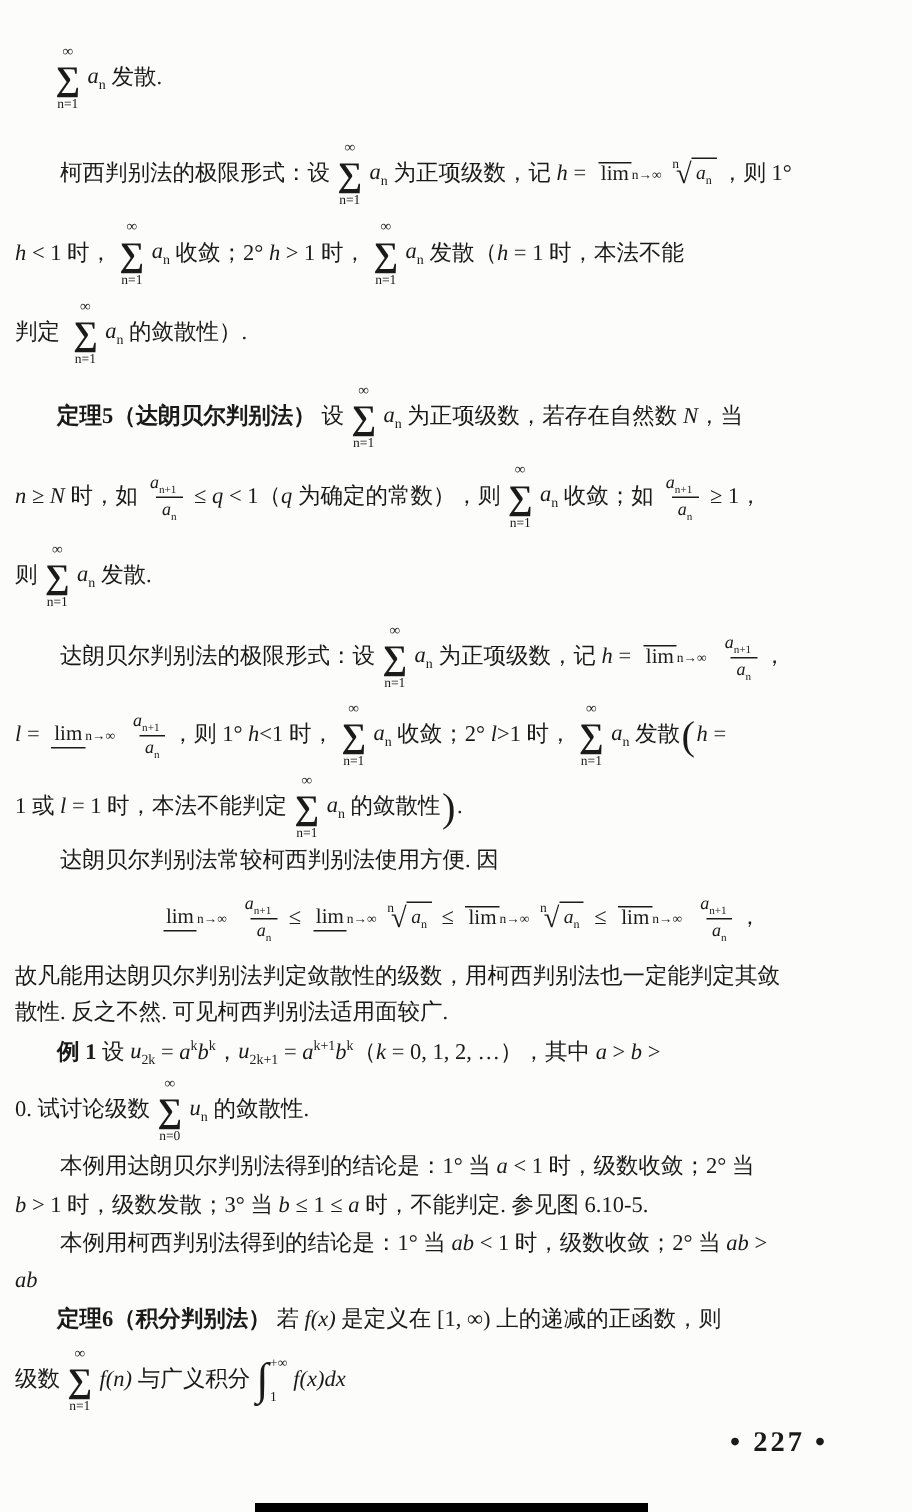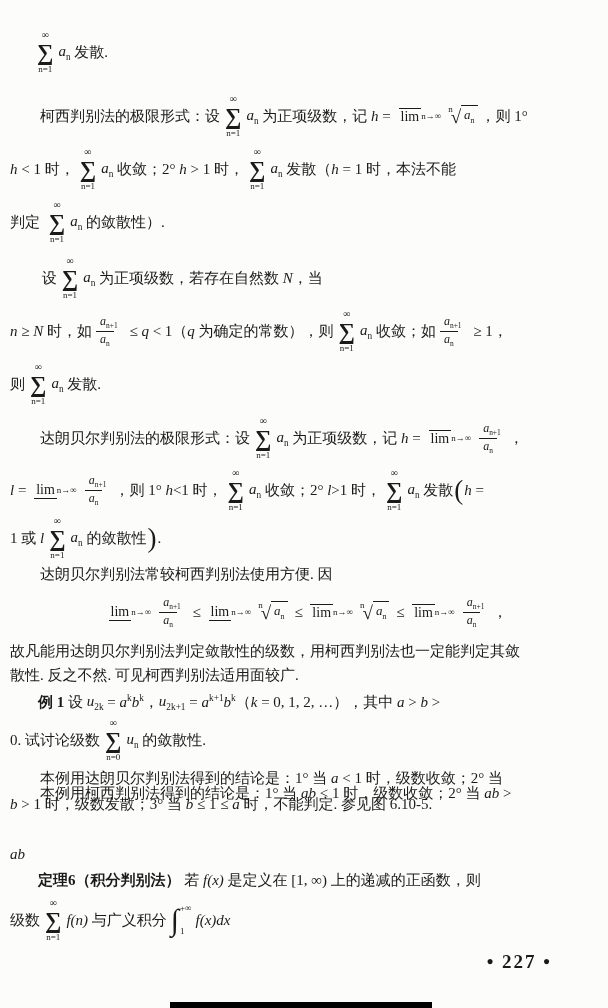--- a/index.html
+++ b/index.html
@@ -18,39 +18,39 @@
   .l9{top:464px;height:52px}
   .l10{top:514px;height:48px}
   .l11{top:562px;height:24px;padding-left:30px}
   .l12{top:588px;height:48px;justify-content:center}
   .l13{top:640px;height:22px}
   .l14{top:664px;height:22px}
   .l15{top:688px;height:28px;padding-left:28px}
   .l16{top:716px;height:48px}
   .l17{top:766px;height:24px;padding-left:30px}
   .l18{top:792px;height:24px}
-  .l19{top:781px;height:24px;padding-left:30px}
+  .l19{top:817px;height:24px;padding-left:30px}
   .l20{top:842px;height:24px}
   .l21{top:867px;height:26px;padding-left:28px}
   .l22{top:895px;height:50px}
   .t{white-space:pre;}
   .t.it{font-style:italic;}
   .t.b{font-weight:700;}
   sub,sup{font-size:0.62em;}
   .bs i{font-style:italic;}
   .sum{display:inline-flex;flex-direction:column;align-items:center;line-height:1;margin:0 5px;}
   .sum .top{font-size:10px;}
   .sum .sig{font-size:23px;font-weight:600;padding:1px 0;}
   .sum .bot{font-size:9px;}
   .lim{display:inline-flex;align-items:center;line-height:1;margin:0 4px;}
   .lim .word{font-size:14px;padding:1px 2px;}
   .lim.over .word{border-top:1.2px solid #1a1a1a;}
   .lim.under .word{border-bottom:1.2px solid #1a1a1a;}
   .lim .sb{font-size:9px;margin-top:1px;}
-  .frac{display:inline-flex;flex-direction:column;align-items:flex-start;line-height:1;margin:0 4px;}
+  .frac{display:inline-flex;flex-direction:column;align-items:flex-end;line-height:1;margin:0 4px;}
   .frac .num,.frac .den{font-size:12px;padding:1px 4px;display:inline-flex;align-items:baseline;}
   .frac .den{border-top:1px solid #1a1a1a;}
   .root{display:inline-flex;align-items:center;margin:0 3px;}
   .root .idx{font-size:9px;position:relative;top:-7px;margin-right:-2px;}
   .root .sgn{font-size:19px;line-height:1;}
   .root .rad{border-top:1px solid #1a1a1a;padding:0 3px;font-size:13px;display:inline-flex;align-items:baseline;}
   .int{display:inline-flex;align-items:center;margin:0 4px;}
   .int .sgn{font-size:30px;line-height:1;font-weight:400;}
   .int .lims{display:inline-flex;flex-direction:column;justify-content:space-between;height:32px;font-size:9px;line-height:1;margin-left:1px;}
   .bigp{font-size:27px;line-height:1;margin:0 1px;}
@@ -59,26 +59,26 @@
 </style>
 </head>
 <body>
 
 <div class="page">
   <div>
       <div class="line l1"><span class="sum"><span class="top">∞</span><span class="sig">∑</span><span class="bot">n=1</span></span><span class="bs"><i>a</i><sub>n</sub></span><span class="t"> 发散.</span></div>
       <div class="line l2"><span class="t">柯西判别法的极限形式：设</span><span class="sum"><span class="top">∞</span><span class="sig">∑</span><span class="bot">n=1</span></span><span class="bs"><i>a</i><sub>n</sub></span><span class="t"> 为正项级数，记 </span><span class="t it">h</span><span class="t"> = </span><span class="lim over"><span class="word">lim</span><span class="sb">n→∞</span></span><span class="root"><sup class="idx">n</sup><span class="sgn">√</span><span class="rad"><span class="bs"><i>a</i><sub>n</sub></span></span></span><span class="t">，则 1°</span></div>
       <div class="line l3"><span class="t it">h</span><span class="t"> &lt; 1 时，</span><span class="sum"><span class="top">∞</span><span class="sig">∑</span><span class="bot">n=1</span></span><span class="bs"><i>a</i><sub>n</sub></span><span class="t"> 收敛；2° </span><span class="t it">h</span><span class="t"> &gt; 1 时，</span><span class="sum"><span class="top">∞</span><span class="sig">∑</span><span class="bot">n=1</span></span><span class="bs"><i>a</i><sub>n</sub></span><span class="t"> 发散（</span><span class="t it">h</span><span class="t"> = 1 时，本法不能</span></div>
       <div class="line l4"><span class="t">判定 </span><span class="sum"><span class="top">∞</span><span class="sig">∑</span><span class="bot">n=1</span></span><span class="bs"><i>a</i><sub>n</sub></span><span class="t"> 的敛散性）.</span></div>
-      <div class="line l5"><span class="t"> 设</span><span class="sum"><span class="top">∞</span><span class="sig">∑</span><span class="bot">n=1</span></span><span class="bs"><i>a</i><sub>n</sub></span><span class="t"> 为正项级数，若存在自然数 </span><span class="t it">N</span><span class="t">，当</span></div>
+      <div class="line l5"><span class="t b">定理5（达朗贝尔判别法）</span><span class="t"> 设</span><span class="sum"><span class="top">∞</span><span class="sig">∑</span><span class="bot">n=1</span></span><span class="bs"><i>a</i><sub>n</sub></span><span class="t"> 为正项级数，若存在自然数 </span><span class="t it">N</span><span class="t">，当</span></div>
       <div class="line l6"><span class="t it">n</span><span class="t"> ≥ </span><span class="t it">N</span><span class="t"> 时，如</span><span class="frac"><span class="num"><span class="bs"><i>a</i><sub>n+1</sub></span></span><span class="den"><span class="bs"><i>a</i><sub>n</sub></span></span></span><span class="t"> ≤ </span><span class="t it">q</span><span class="t"> &lt; 1（</span><span class="t it">q</span><span class="t"> 为确定的常数），则</span><span class="sum"><span class="top">∞</span><span class="sig">∑</span><span class="bot">n=1</span></span><span class="bs"><i>a</i><sub>n</sub></span><span class="t"> 收敛；如</span><span class="frac"><span class="num"><span class="bs"><i>a</i><sub>n+1</sub></span></span><span class="den"><span class="bs"><i>a</i><sub>n</sub></span></span></span><span class="t"> ≥ 1，</span></div>
       <div class="line l7"><span class="t">则</span><span class="sum"><span class="top">∞</span><span class="sig">∑</span><span class="bot">n=1</span></span><span class="bs"><i>a</i><sub>n</sub></span><span class="t"> 发散.</span></div>
       <div class="line l8"><span class="t">达朗贝尔判别法的极限形式：设</span><span class="sum"><span class="top">∞</span><span class="sig">∑</span><span class="bot">n=1</span></span><span class="bs"><i>a</i><sub>n</sub></span><span class="t"> 为正项级数，记 </span><span class="t it">h</span><span class="t"> = </span><span class="lim over"><span class="word">lim</span><span class="sb">n→∞</span></span><span class="frac"><span class="num"><span class="bs"><i>a</i><sub>n+1</sub></span></span><span class="den"><span class="bs"><i>a</i><sub>n</sub></span></span></span><span class="t">，</span></div>
       <div class="line l9"><span class="t it">l</span><span class="t"> = </span><span class="lim under"><span class="word">lim</span><span class="sb">n→∞</span></span><span class="frac"><span class="num"><span class="bs"><i>a</i><sub>n+1</sub></span></span><span class="den"><span class="bs"><i>a</i><sub>n</sub></span></span></span><span class="t">，则 1° </span><span class="t it">h</span><span class="t">&lt;1 时，</span><span class="sum"><span class="top">∞</span><span class="sig">∑</span><span class="bot">n=1</span></span><span class="bs"><i>a</i><sub>n</sub></span><span class="t"> 收敛；2° </span><span class="t it">l</span><span class="t">&gt;1 时，</span><span class="sum"><span class="top">∞</span><span class="sig">∑</span><span class="bot">n=1</span></span><span class="bs"><i>a</i><sub>n</sub></span><span class="t"> 发散</span><span class="bigp">(</span><span class="t it">h</span><span class="t"> =</span></div>
-      <div class="line l10"><span class="t">1 或 </span><span class="t it">l</span><span class="sum"><span class="top">∞</span><span class="sig">∑</span><span class="bot">n=1</span></span><span class="bs"><i>a</i><sub>n</sub></span><span class="t"> 的敛散性</span><span class="bigp">)</span><span class="t">.</span></div>
+      <div class="line l10"><span class="t">1 或 </span><span class="t it">l</span><span class="t"> = 1 时，本法不能判定</span><span class="sum"><span class="top">∞</span><span class="sig">∑</span><span class="bot">n=1</span></span><span class="bs"><i>a</i><sub>n</sub></span><span class="t"> 的敛散性</span><span class="bigp">)</span><span class="t">.</span></div>
       <div class="line l11"><span class="t">达朗贝尔判别法常较柯西判别法使用方便. 因</span></div>
       <div class="line l12"><span class="lim under"><span class="word">lim</span><span class="sb">n→∞</span></span><span class="frac"><span class="num"><span class="bs"><i>a</i><sub>n+1</sub></span></span><span class="den"><span class="bs"><i>a</i><sub>n</sub></span></span></span><span class="t"> ≤ </span><span class="lim under"><span class="word">lim</span><span class="sb">n→∞</span></span><span class="root"><sup class="idx">n</sup><span class="sgn">√</span><span class="rad"><span class="bs"><i>a</i><sub>n</sub></span></span></span><span class="t"> ≤ </span><span class="lim over"><span class="word">lim</span><span class="sb">n→∞</span></span><span class="root"><sup class="idx">n</sup><span class="sgn">√</span><span class="rad"><span class="bs"><i>a</i><sub>n</sub></span></span></span><span class="t"> ≤ </span><span class="lim over"><span class="word">lim</span><span class="sb">n→∞</span></span><span class="frac"><span class="num"><span class="bs"><i>a</i><sub>n+1</sub></span></span><span class="den"><span class="bs"><i>a</i><sub>n</sub></span></span></span><span class="t">，</span></div>
       <div class="line l13"><span class="t">故凡能用达朗贝尔判别法判定敛散性的级数，用柯西判别法也一定能判定其敛</span></div>
       <div class="line l14"><span class="t">散性. 反之不然. 可见柯西判别法适用面较广.</span></div>
       <div class="line l15"><span class="t b">例 1</span><span class="t"> 设 </span><span class="bs"><i>u</i><sub>2k</sub></span><span class="t"> = </span><span class="bs"><i>a</i><sup>k</sup></span><span class="bs"><i>b</i><sup>k</sup></span><span class="t">，</span><span class="bs"><i>u</i><sub>2k+1</sub></span><span class="t"> = </span><span class="bs"><i>a</i><sup>k+1</sup></span><span class="bs"><i>b</i><sup>k</sup></span><span class="t">（</span><span class="t it">k</span><span class="t"> = 0, 1, 2, …），其中 </span><span class="t it">a</span><span class="t"> &gt; </span><span class="t it">b</span><span class="t"> &gt;</span></div>
       <div class="line l16"><span class="t">0. 试讨论级数</span><span class="sum"><span class="top">∞</span><span class="sig">∑</span><span class="bot">n=0</span></span><span class="bs"><i>u</i><sub>n</sub></span><span class="t"> 的敛散性.</span></div>
       <div class="line l17"><span class="t">本例用达朗贝尔判别法得到的结论是：1° 当 </span><span class="t it">a</span><span class="t"> &lt; 1 时，级数收敛；2° 当</span></div>
       <div class="line l18"><span class="t it">b</span><span class="t"> &gt; 1 时，级数发散；3° 当 </span><span class="t it">b</span><span class="t"> ≤ 1 ≤ </span><span class="t it">a</span><span class="t"> 时，不能判定. 参见图 6.10-5.</span></div>
       <div class="line l19"><span class="t">本例用柯西判别法得到的结论是：1° 当 </span><span class="t it">ab</span><span class="t"> &lt; 1 时，级数收敛；2° 当 </span><span class="t it">ab</span><span class="t"> &gt;</span></div>
       <div class="line l20"><span class="t it">ab</span></div>

